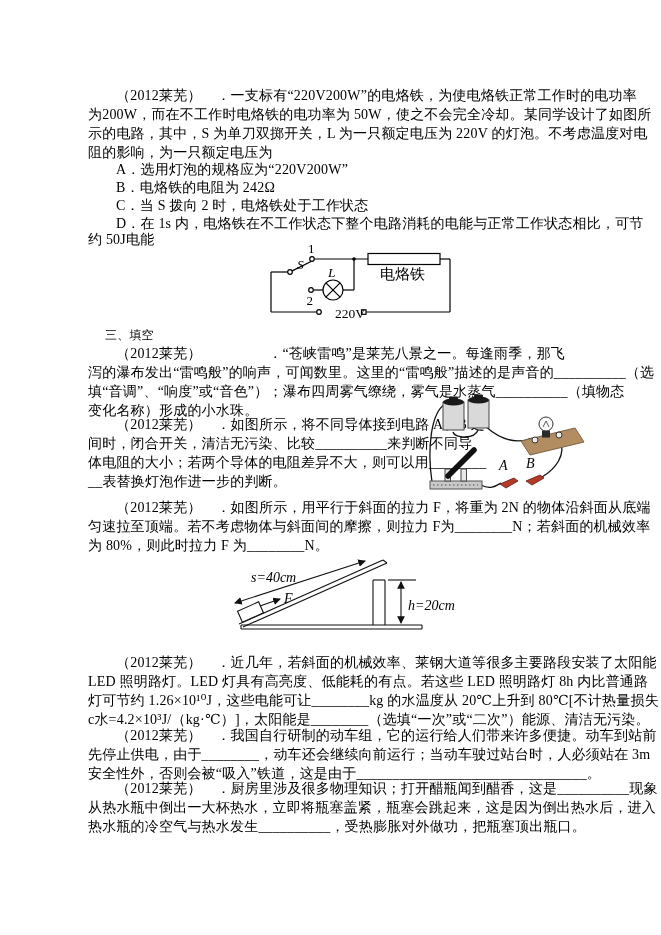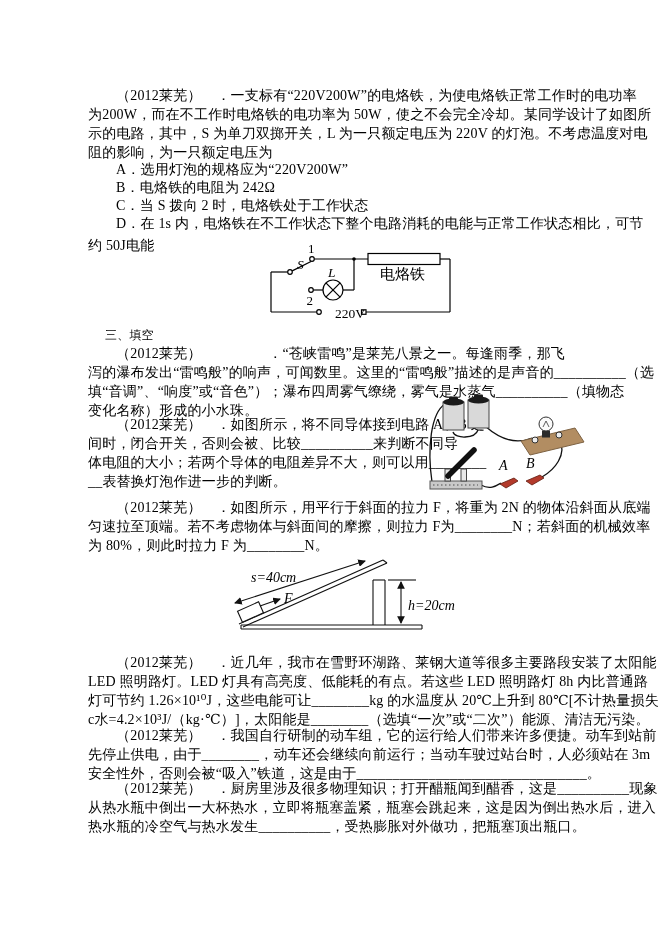--- a/index.html
+++ b/index.html
@@ -28,21 +28,21 @@
 
   <div>
     <div class="ln" style="top:88px;left:116px">（2012莱芜）    ．一支标有“220V200W”的电烙铁，为使电烙铁正常工作时的电功率</div>
     <div class="ln" style="top:107px;left:88px">为200W，而在不工作时电烙铁的电功率为 50W，使之不会完全冷却。某同学设计了如图所</div>
     <div class="ln" style="top:126px;left:88px">示的电路，其中，S 为单刀双掷开关，L 为一只额定电压为 220V 的灯泡。不考虑温度对电</div>
     <div class="ln" style="top:145px;left:88px">阻的影响，为一只额定电压为</div>
     <div class="ln" style="top:162px;left:116px">A．选用灯泡的规格应为“220V200W”</div>
     <div class="ln" style="top:180px;left:116px">B．电烙铁的电阻为 242Ω</div>
     <div class="ln" style="top:198px;left:116px">C．当 S 拨向 2 时，电烙铁处于工作状态</div>
     <div class="ln" style="top:216px;left:116px">D．在 1s 内，电烙铁在不工作状态下整个电路消耗的电能与正常工作状态相比，可节</div>
-    <div class="ln" style="top:238px;left:88px">约 50J电能</div>
+    <div class="ln" style="top:232px;left:88px">约 50J电能</div>
   </div>
 
   <svg style="left:262px;top:242px" width="192" height="80" viewBox="0 0 192 80">
     <g stroke="#000" stroke-width="1.2" fill="none">
       <line x1="52.3" y1="17" x2="106" y2="17"></line>
       <rect x="106" y="11.5" width="72" height="11" fill="#fff"></rect>
       <line x1="178" y1="17" x2="188" y2="17"></line>
       <line x1="188" y1="17" x2="188" y2="70"></line>
       <line x1="188" y1="70" x2="104" y2="70"></line>
       <rect x="99.5" y="67.8" width="4.5" height="4.5" fill="#fff"></rect>
@@ -74,21 +74,21 @@
 
   <div>
     <div class="ln" style="top:346px;left:116px">（2012莱芜）                  ．“苍峡雷鸣”是莱芜八景之一。每逢雨季，那飞</div>
     <div class="ln" style="top:365px;left:88px">泻的瀑布发出“雷鸣般”的响声，可闻数里。这里的“雷鸣般”描述的是声音的__________（选</div>
     <div class="ln" style="top:384px;left:88px">填“音调”、“响度”或“音色”）；瀑布四周雾气缭绕，雾气是水蒸气__________（填物态</div>
     <div class="ln" style="top:403px;left:88px">变化名称）形成的小水珠。</div>
   </div>
 
   <div>
     <div class="ln" style="top:417px;left:116px">（2012莱芜）    ．如图所示，将不同导体接到电路 A、B 之</div>
-    <div class="ln" style="top:436px;left:88px">间时，闭合开关，否则会被、比较__________来判断不同导</div>
+    <div class="ln" style="top:436px;left:88px">间时，闭合开关，清洁无污染、比较__________来判断不同导</div>
     <div class="ln" style="top:455px;left:88px">体电阻的大小；若两个导体的电阻差异不大，则可以用________</div>
     <div class="ln" style="top:474px;left:88px">__表替换灯泡作进一步的判断。</div>
   </div>
 
   <svg style="left:428px;top:393px" width="233" height="107" viewBox="0 0 233 107">
 
     <g stroke="#111" stroke-width="1.3" fill="none">
       <path d="M17,11 C3,20 -1,55 4,89"></path>
       <path d="M25,39 C27,46 47,46 50,37"></path>
       <path d="M57,33 C74,48 90,51 104,45"></path>
@@ -166,21 +166,21 @@
       <line x1="190" y1="27" x2="218" y2="27"></line>
 
       <line x1="203" y1="29" x2="203" y2="70" marker-start="url(#arr)" marker-end="url(#arr)"></line>
     </g>
     <text x="53" y="29" font-size="14" font-style="italic">s=40cm</text>
     <text x="86" y="50" font-size="14" font-style="italic">F</text>
     <text x="210" y="57" font-size="14" font-style="italic">h=20cm</text>
   </svg>
 
   <div>
-    <div class="ln" style="top:655px;left:116px">（2012莱芜）    ．近几年，我市在雪野环湖路、莱钢大道等很多主要路段安装了太阳能</div>
+    <div class="ln" style="top:655px;left:116px">（2012莱芜）    ．近几年，若斜面的机械效率、莱钢大道等很多主要路段安装了太阳能</div>
     <div class="ln" style="top:674px;left:88px">LED 照明路灯。LED 灯具有高亮度、低能耗的有点。若这些 LED 照明路灯 8h 内比普通路</div>
     <div class="ln" style="top:693px;left:88px">灯可节约 1.26×10¹⁰J，这些电能可让________kg 的水温度从 20℃上升到 80℃[不计热量损失，</div>
     <div class="ln" style="top:712px;left:88px">c水=4.2×10³J/（kg·℃）]，太阳能是________（选填“一次”或“二次”）能源、清洁无污染。</div>
   </div>
 
   <div>
     <div class="ln" style="top:728px;left:116px">（2012莱芜）    ．我国自行研制的动车组，它的运行给人们带来许多便捷。动车到站前</div>
     <div class="ln" style="top:747px;left:88px">先停止供电，由于________，动车还会继续向前运行；当动车驶过站台时，人必须站在 3m</div>
     <div class="ln" style="top:766px;left:88px">安全性外，否则会被“吸入”铁道，这是由于________________________________。</div>
   </div>

